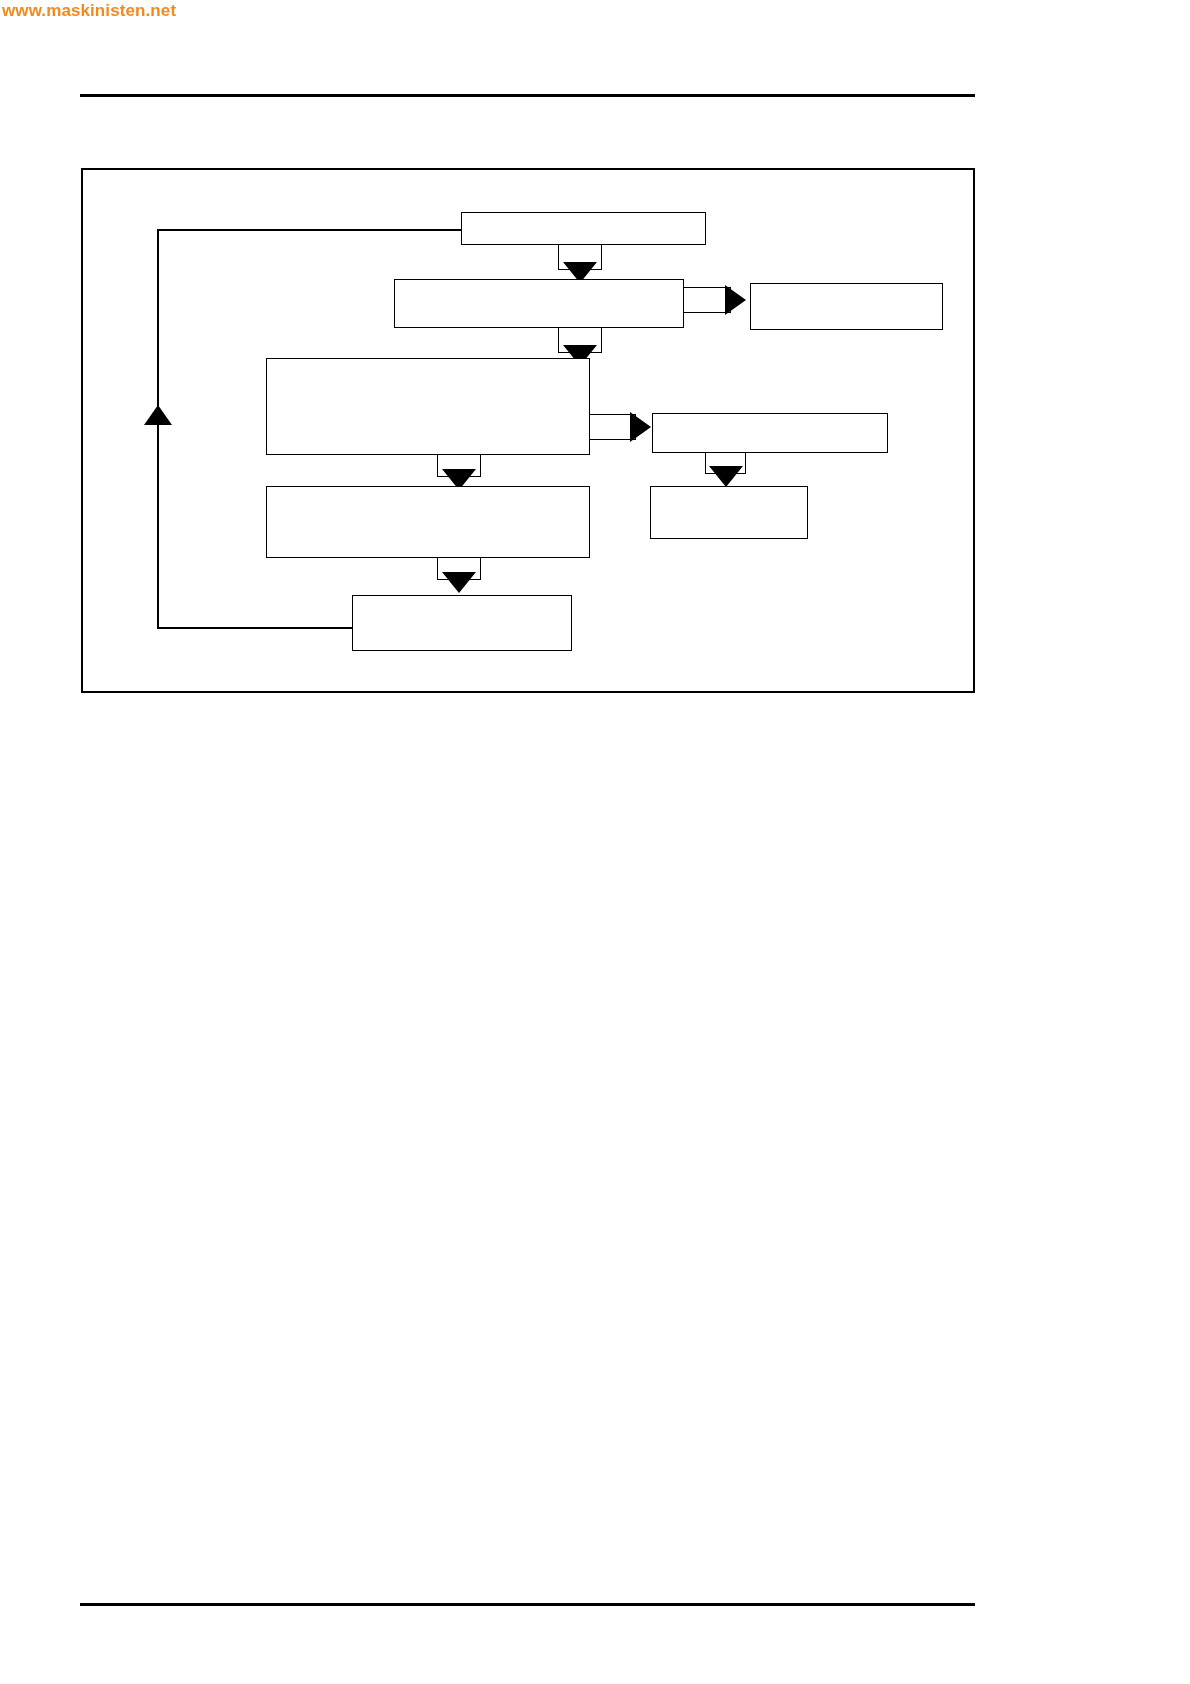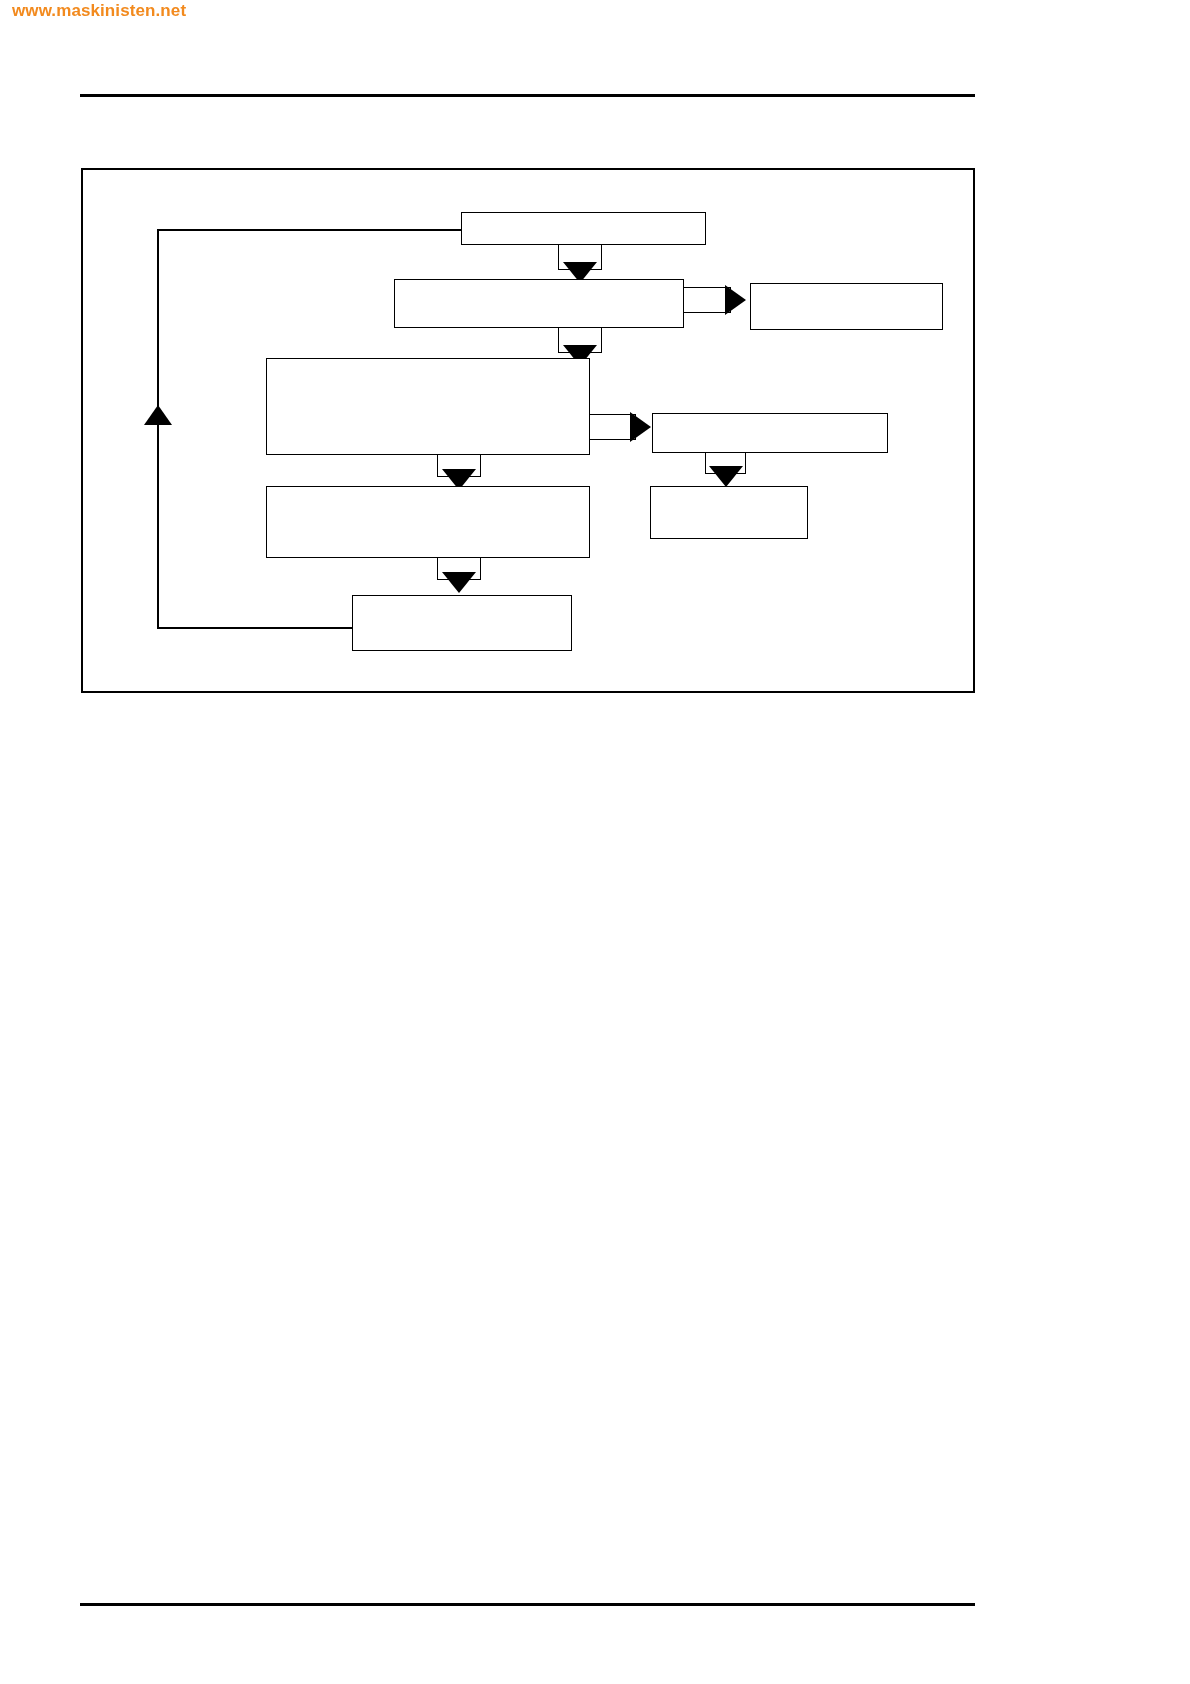--- a/index.html
+++ b/index.html
@@ -15,21 +15,21 @@
     position: relative;
     width: 1190px;
     height: 1684px;
     background: #ffffff;
     overflow: hidden;
   }
 
   
   #watermark {
     position: absolute;
-    left: 12px;
+    left: 2px;
     top: 1px;
     font-family: "Liberation Sans", sans-serif;
     font-size: 17px;
     font-weight: 700;
     color: #F28A1E;
     letter-spacing: 0.1px;
     white-space: nowrap;
   }
 
   

